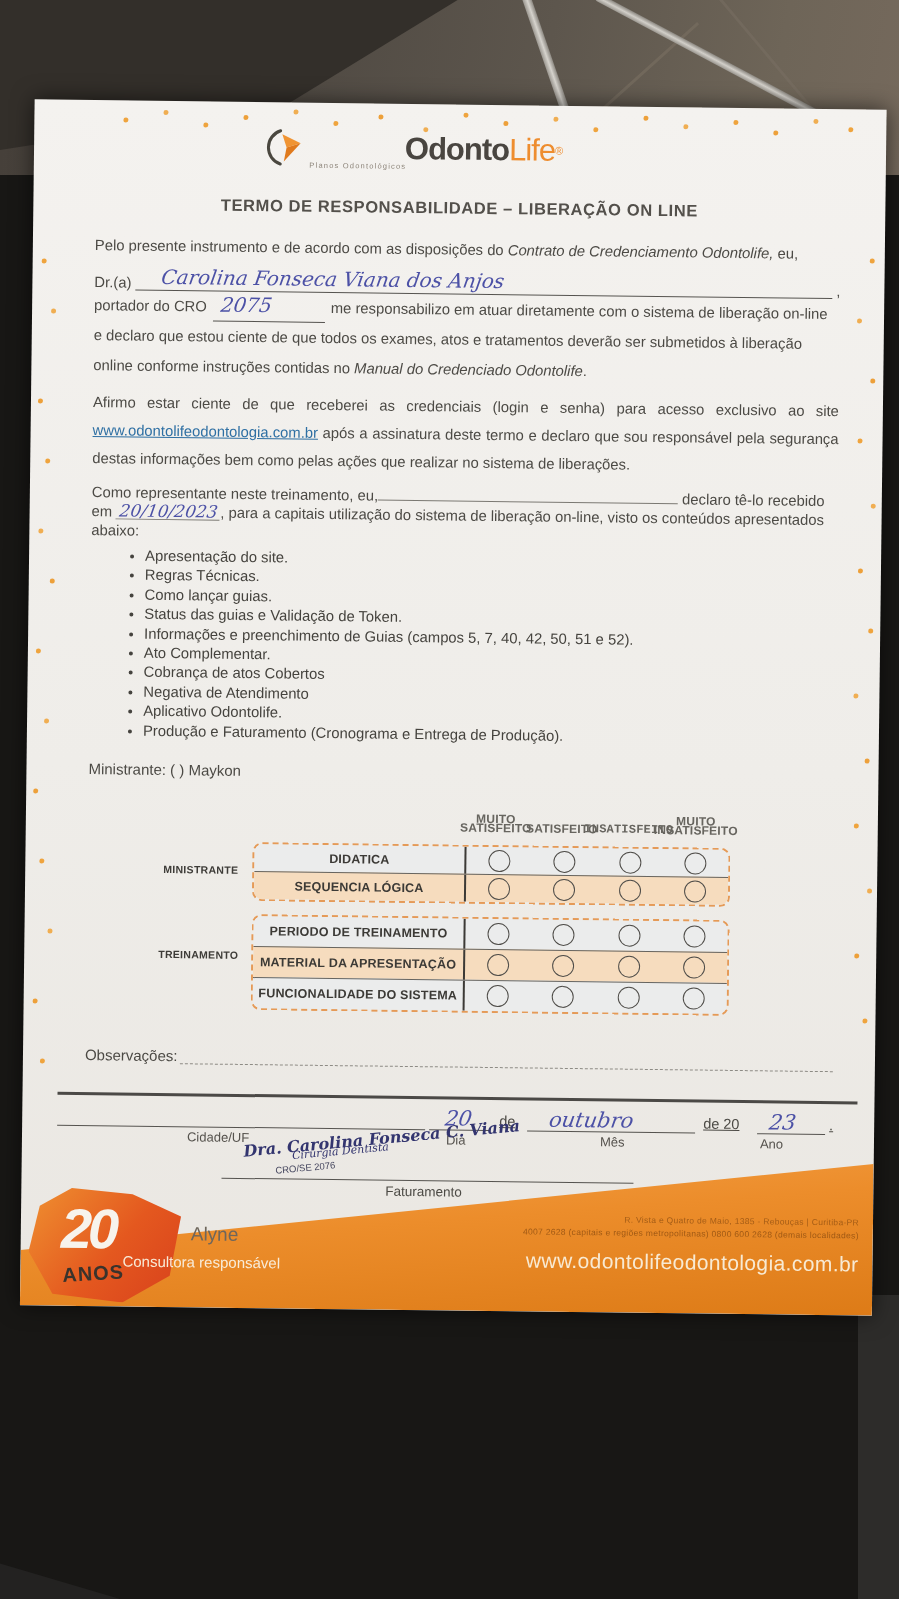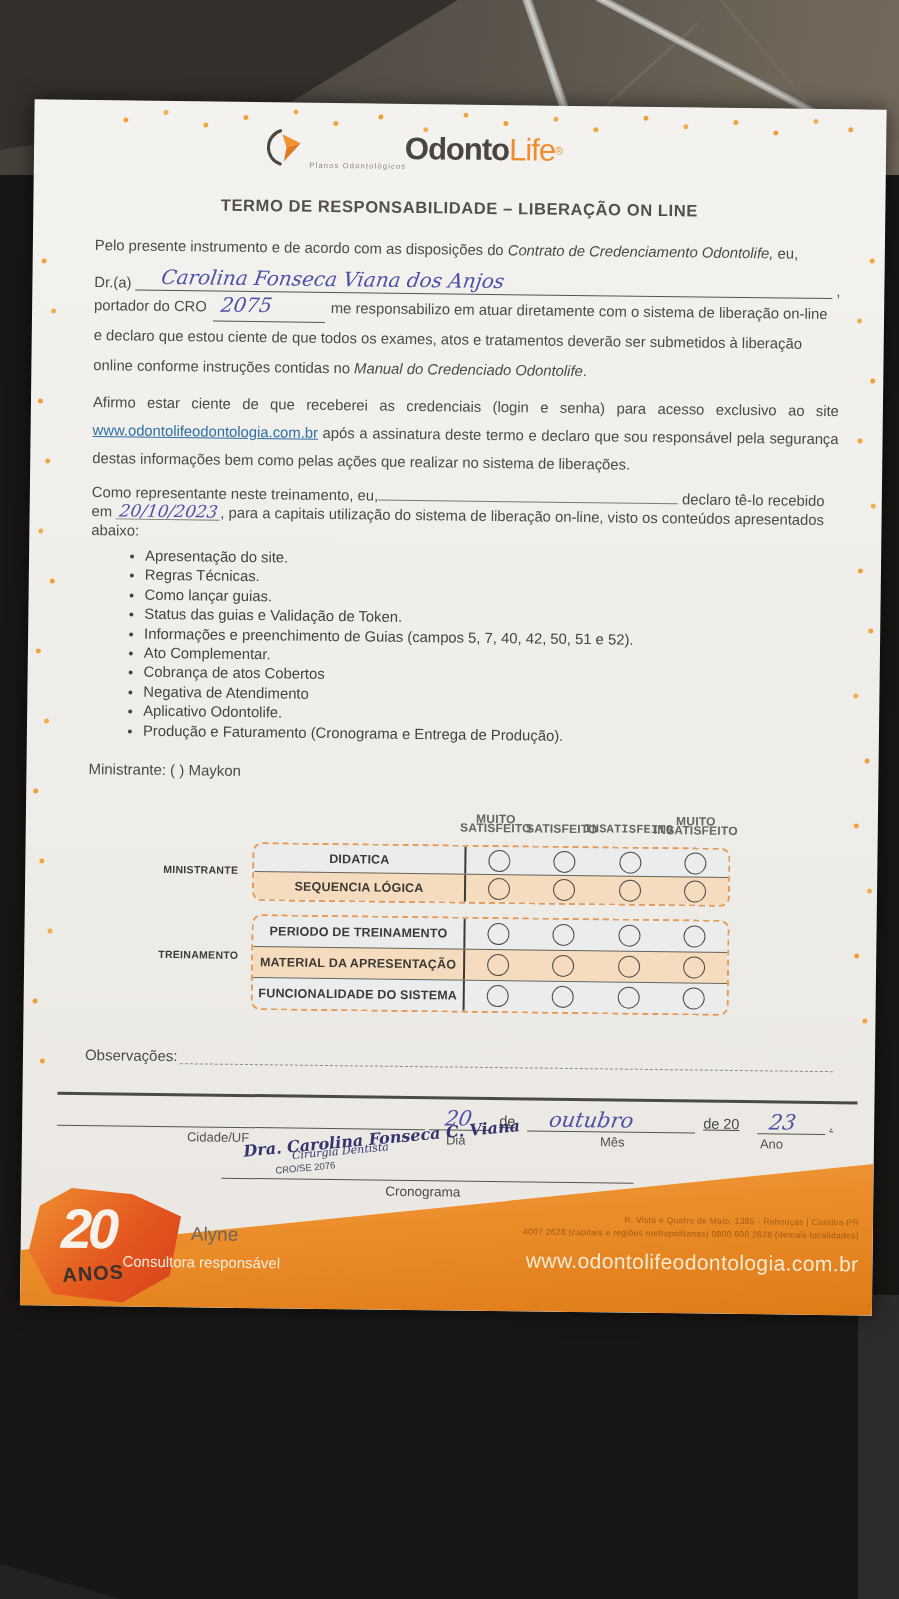--- a/index.html
+++ b/index.html
@@ -336,21 +336,21 @@
     <span class="dlab dl-mes">Mês</span>
     <span class="dlab dl-ano">Ano</span>
   </div>
 
   <div class="sigline"></div>
   <div class="stamp">
     <div class="stamp-l1">Dra. Carolina Fonseca C. Viana</div>
     <div class="stamp-l2">Cirurgiã Dentista</div>
     <div class="stamp-l3">CRO/SE 2076</div>
   </div>
-  <div class="siglabel">Cronograma</div>
+  <div class="siglabel">Faturamento</div>
 
   <div class="band"></div>
   <div class="badge">
     <div class="badge-num">20</div>
     <div class="badge-anos">ANOS</div>
   </div>
   <div class="consult-name">Alyne</div>
   <div class="consult-role">Consultora responsável</div>
   <div class="fright">
     <div class="faddr">R. Vista e Quatro de Maio, 1385 - Rebouças | Curitiba-PR</div>

